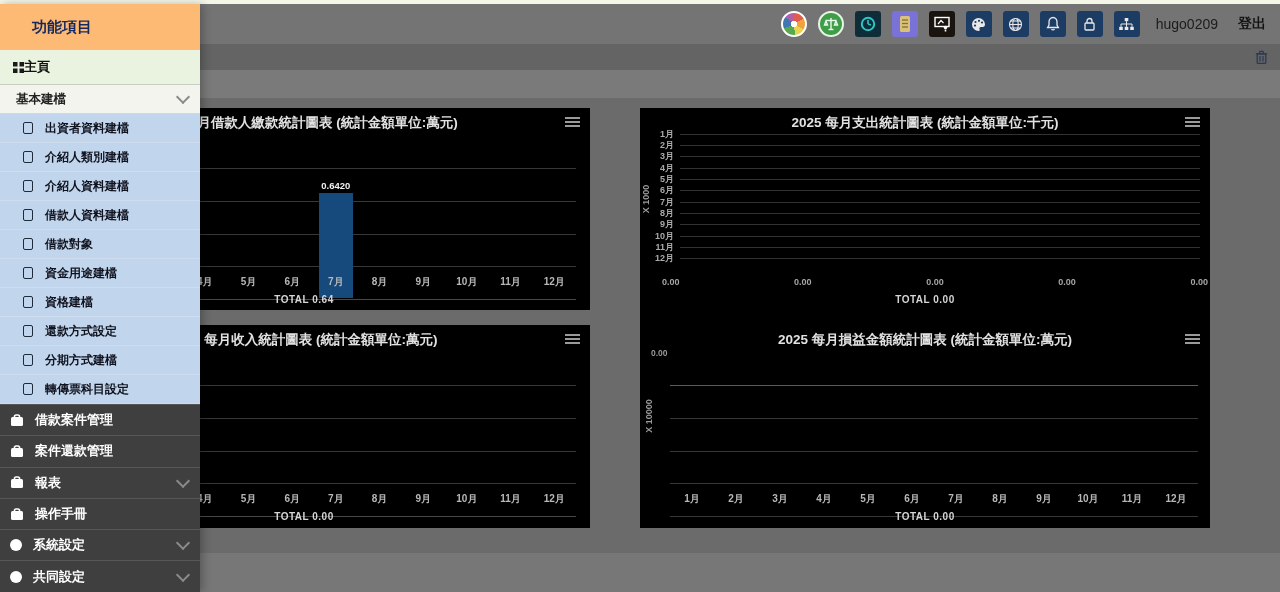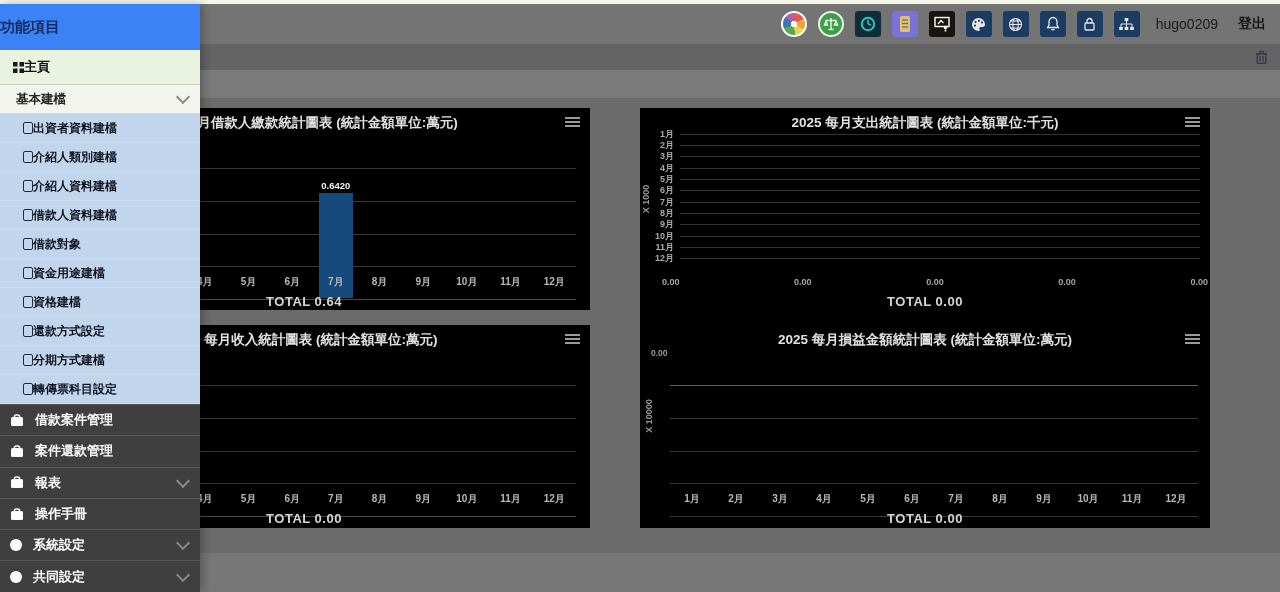--- a/index.html
+++ b/index.html
@@ -26,29 +26,29 @@
     background:radial-gradient(circle at 50% 50%, #fff 0 3px, rgba(255,255,255,0) 3px),
     conic-gradient(#e05c4f 0 60deg,#f0a23c 60deg 120deg,#e8d44d 120deg 175deg,#58a84e 175deg 245deg,#3f77b5 245deg 310deg,#b05fa8 310deg 360deg);
     border:2px solid #fff;box-sizing:border-box;}
   .balance{width:26px;height:26px;border-radius:50%;background:#3f9d49;display:flex;align-items:center;justify-content:center;border:2px solid #e8f5e4;box-sizing:border-box;}
   .username{color:#1c1c1c;font-size:14px;margin-right:20px;}
   .logout{color:#141414;font-size:14px;font-weight:bold;cursor:pointer;}
 
   
   .sidebar{position:absolute;left:0;top:4px;width:200px;height:588px;z-index:10;
     box-shadow:3px 0 8px rgba(0,0,0,.25);background:#3f3f3f;}
-  .sb-header{height:46px;background:#3b82f6;color:#16295c;font-weight:bold;font-size:15px;
-    display:flex;align-items:center;padding-left:0;}
+  .sb-header{height:46px;background:#fdba74;color:#16295c;font-weight:bold;font-size:15px;
+    display:flex;align-items:center;padding-left:32px;}
   .sb-row{display:flex;align-items:center;cursor:pointer;box-sizing:border-box;position:relative;}
   .sb-home{height:35px;background:#eaf2e0;border-bottom:1px solid #c9cdc2;padding-left:13px;}
   .sb-home .lbl{font-size:13px;font-weight:bold;color:#111;margin-left:0;}
   .sb-group{height:29px;background:#f4f4ee;padding-left:16px;border-bottom:1px solid #d8d8d0;}
   .sb-group .lbl{font-size:12.5px;font-weight:bold;color:#222;}
   .sb-sub{height:29px;background:#c1d5ec;padding-left:23px;border-bottom:1px solid #cfdcee;}
-  .sb-sub .lbl{font-size:12px;font-weight:bold;color:#10131f;text-align:right;}
+  .sb-sub .lbl{font-size:12px;font-weight:bold;color:#10131f;margin-left:12px;text-align:right;}
   .sb-dark{height:31.3px;background:#3f3f3f;border-top:1px solid #575757;padding-left:10px;}
   .sb-dark .lbl{font-size:13px;font-weight:bold;color:#fff;margin-left:11px;}
   .chev{position:absolute;right:12px;top:50%;width:8px;height:8px;transform:translateY(-70%) rotate(45deg);
     border-right:2px solid #8a8a8a;border-bottom:2px solid #8a8a8a;}
   .sb-sub .box-ic{width:8px;height:10px;border:1.6px solid #1d2b3a;border-radius:2px;background:transparent;}
   .circle-ic{width:12px;height:12px;border-radius:50%;background:#fff;}
 
   
   .panel{position:absolute;background:#000;}
   .panel-title{position:absolute;top:6px;left:0;right:0;text-align:center;font-size:13.5px;
@@ -60,21 +60,21 @@
   .v-alt .plot{left:30px;right:12px;}
   .gridline{position:absolute;left:0;right:0;height:1px;background:#383838;}
   .gridline.axis{background:#484848;}
   .gridline.zero{background:#5c5c5c;}
   .bar{position:absolute;bottom:1px;width:34px;transform:translateX(-50%);}
   .bar-label{position:absolute;transform:translateX(-50%);font-size:9.5px;font-weight:bold;color:#f0f0f0;}
   .cats{position:absolute;top:167px;display:flex;}
   .v-std .cats{left:34px;right:14px;}
   .v-alt .cats{left:30px;right:12px;}
   .cat{flex:1;text-align:center;font-size:10px;font-weight:bold;color:#b8b8b8;}
-  .total{position:absolute;top:186px;left:0;right:0;text-align:center;font-size:13px;
+  .total{position:absolute;top:186px;left:0;right:0;text-align:center;font-size:10px;
     font-weight:bold;color:#d5d5d5;letter-spacing:.5px;}
   .y-zero{position:absolute;left:11px;top:23px;font-size:8.5px;color:#9a9a9a;font-weight:bold;}
   .axis-label{position:absolute;left:-8px;top:86px;font-size:9px;font-weight:bold;color:#9a9a9a;
     transform:rotate(-90deg);white-space:nowrap;}
   
   .hrows{position:absolute;top:20px;left:8px;right:8px;height:136px;display:flex;flex-direction:column;}
   .hrow{flex:1;position:relative;}
   .hlabel{position:absolute;left:0;top:50%;transform:translateY(-50%);width:26px;text-align:right;
     font-size:9px;font-weight:bold;color:#aaa;line-height:1;}
   .hline{position:absolute;left:32px;right:2px;top:50%;height:1px;background:#323232;}

